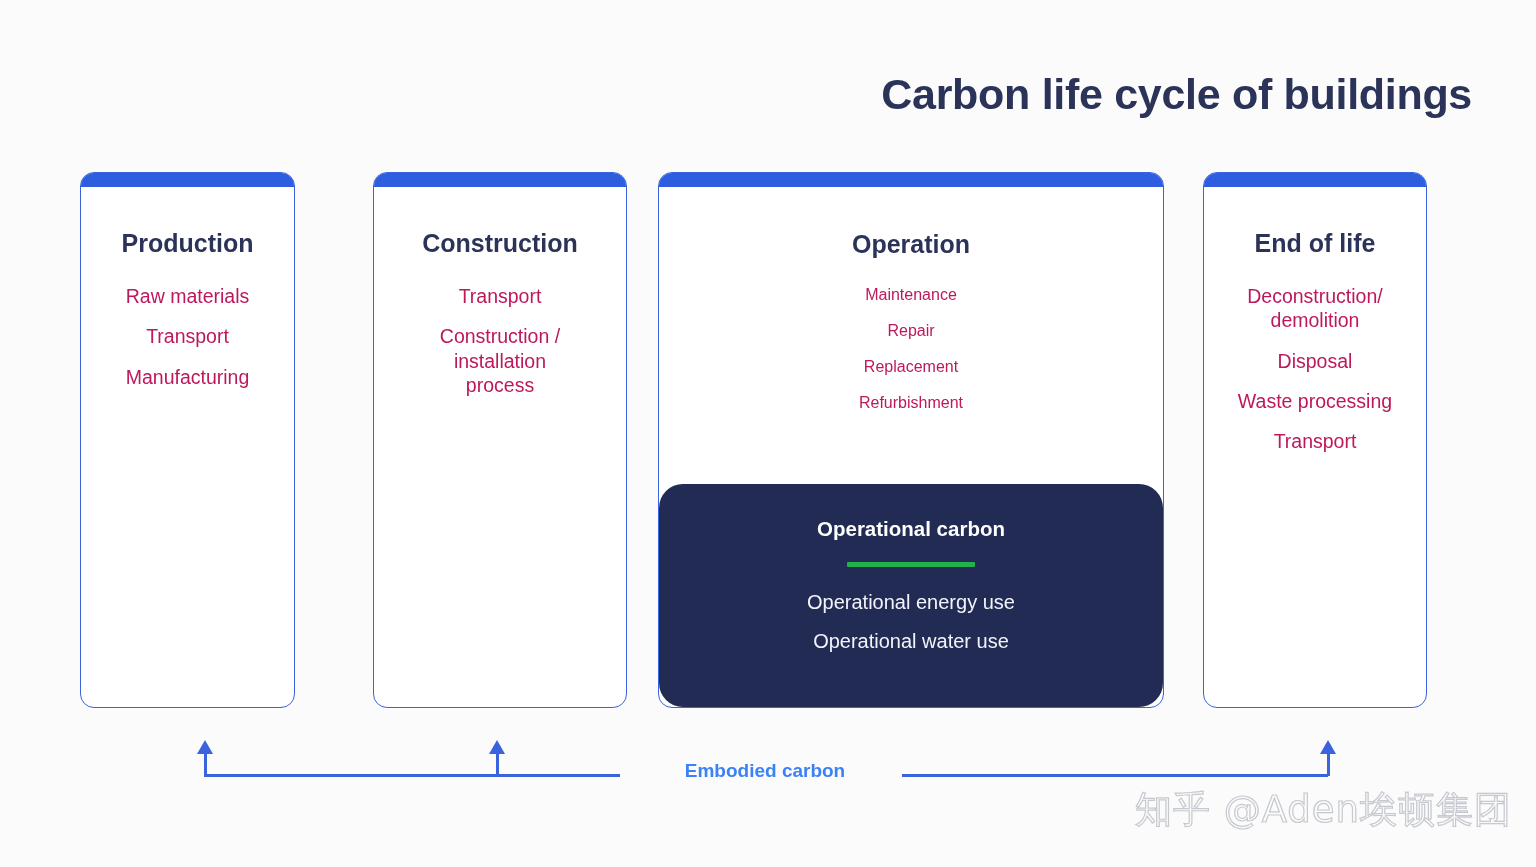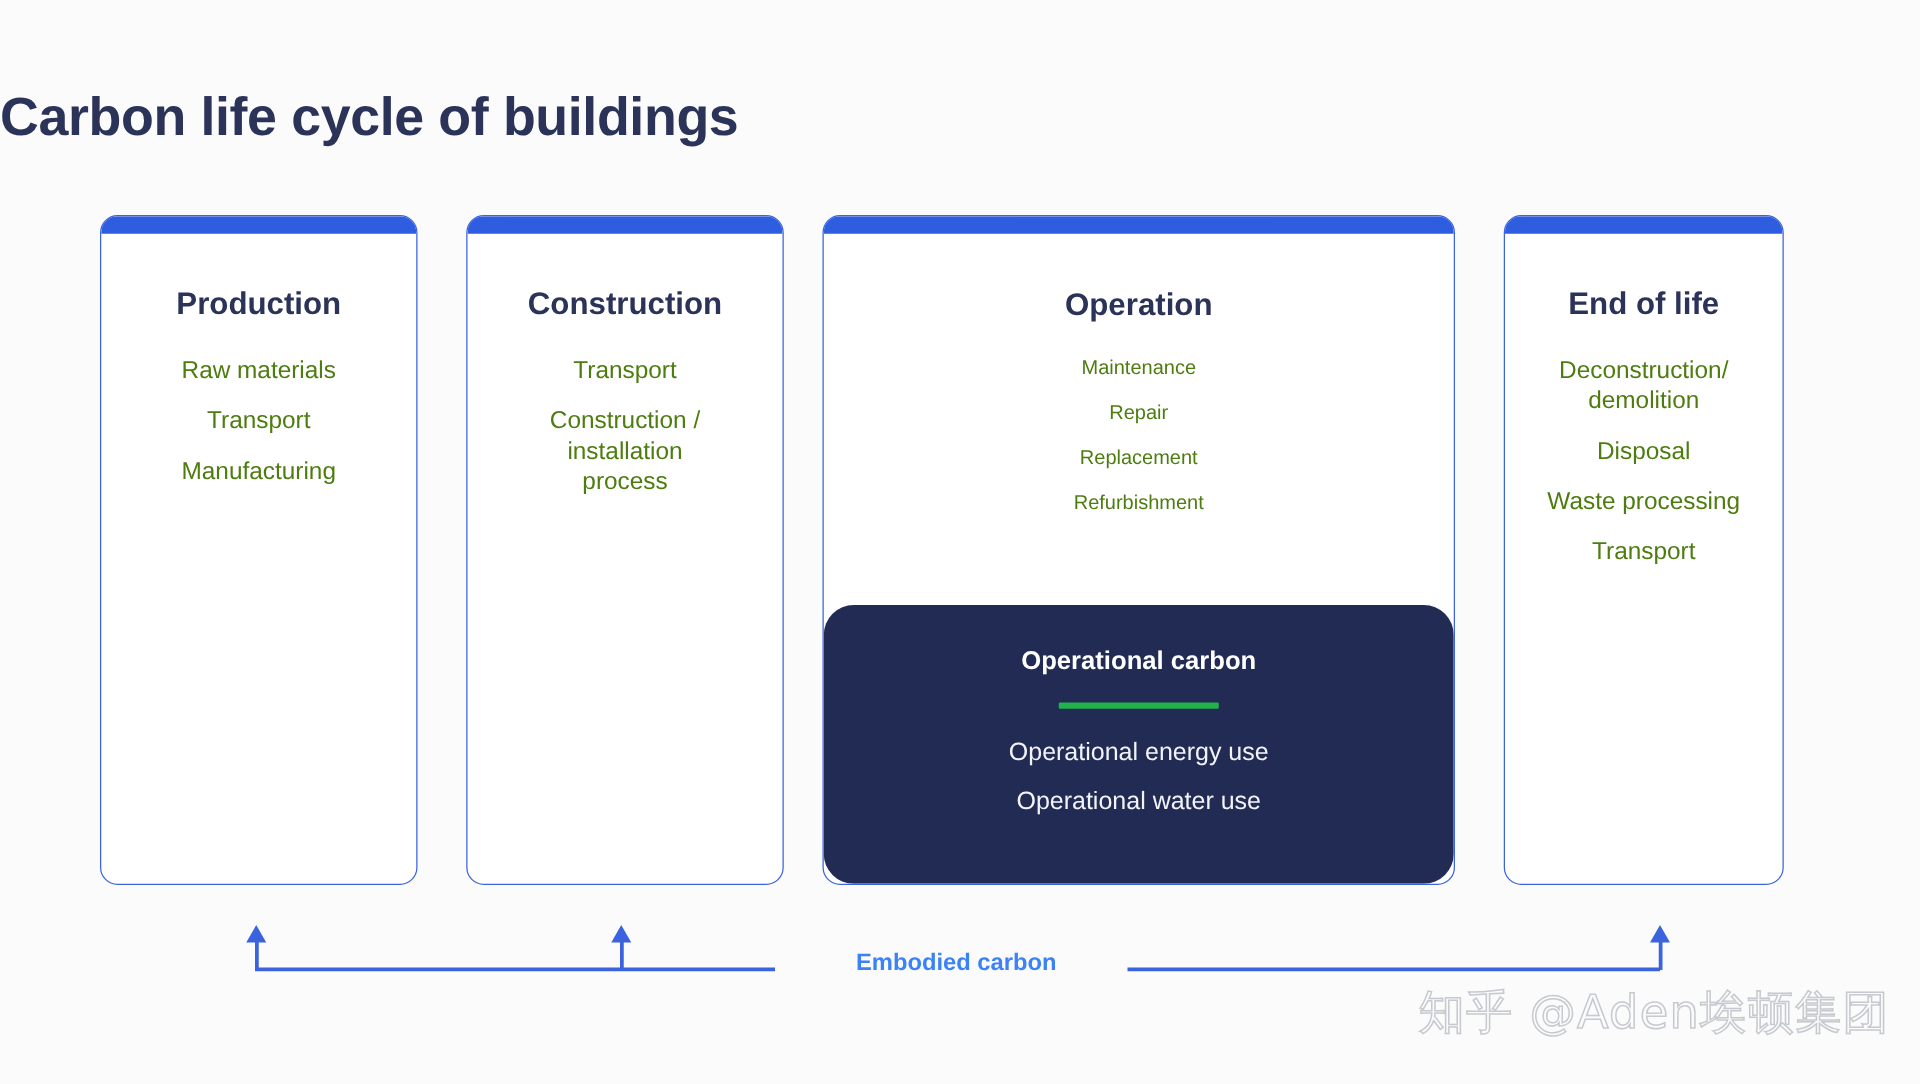--- a/index.html
+++ b/index.html
@@ -20,21 +20,21 @@
     width: 1536px;
     height: 867px;
   }
 
   
   .title {
     position: absolute;
     left: 0;
     top: 70px;
     width: 1472px;
-    text-align: left;
+    text-align: right;
     font-size: 43px;
     font-weight: bold;
     color: #2b3358;
     letter-spacing: -0.3px;
     white-space: nowrap;
   }
 
   
   .card {
     position: absolute;
@@ -72,29 +72,29 @@
   }
   .card-items {
     margin-top: 26px;
     width: 100%;
     display: flex;
     flex-direction: column;
     align-items: center;
   }
   .card-item {
     font-size: 19.5px;
-    color: #4d7c0f;
+    color: #be185d;
     text-align: center;
     line-height: 1.25;
     margin-bottom: 16px;
     padding: 0 10px;
     white-space: pre-line;
   }
 
-  .card-production { left: 80px;   top: 172px; width: 254px; height: 536px; }
+  .card-production { left: 80px;   top: 172px; width: 215px; height: 536px; }
   .card-construction { left: 373px; top: 172px; width: 254px; height: 536px; }
   .card-operation { left: 658px;  top: 172px; width: 506px; height: 536px; }
   .card-endoflife { left: 1203px; top: 172px; width: 224px; height: 536px; }
 
   .card-operation .card-heading { margin-top: 43px; }
   .card-operation .card-item { font-size: 16px; margin-bottom: 16px; }
   .card-endoflife .card-item { font-size: 19.5px; }
 
   
   .dark-panel {

